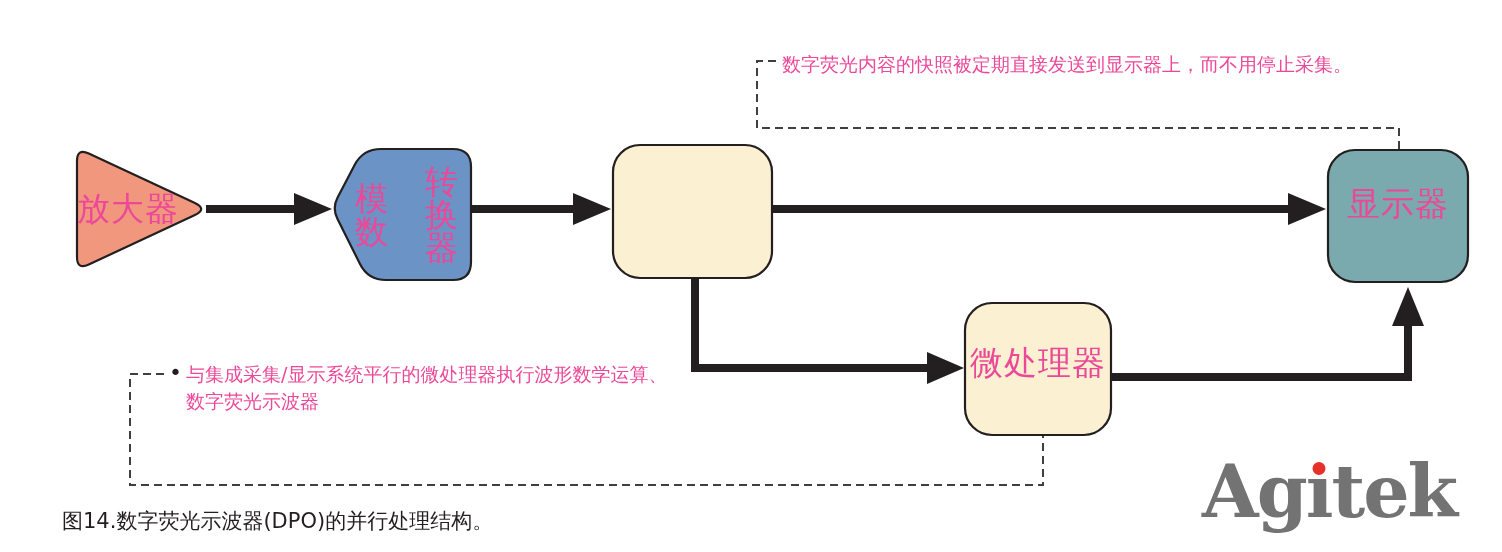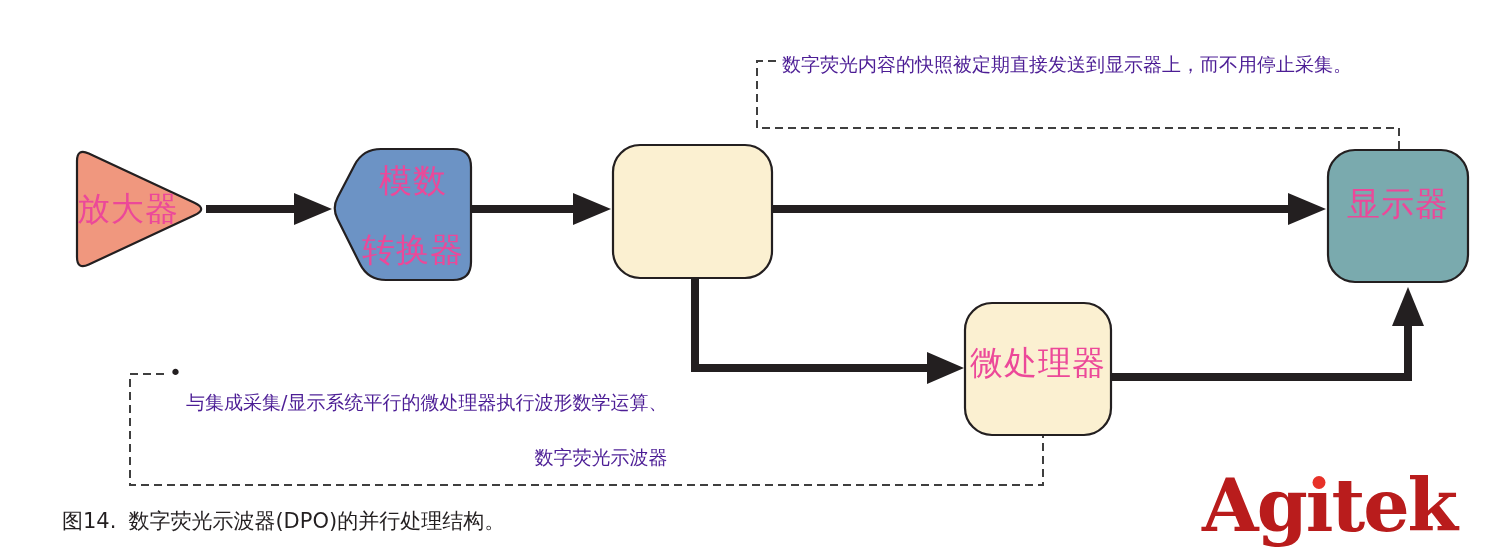--- a/index.html
+++ b/index.html
@@ -25,43 +25,43 @@
     position: absolute;
     display: flex;
     align-items: center;
     justify-content: center;
     text-align: left;
     font-size: 33px;
     letter-spacing: 1px;
     color: #ec4899;
     pointer-events: none;
   }
-  .node-label.two-line { flex-direction: column; line-height: 33px; gap: 36px; }
+  .node-label.two-line { line-height: 33px; gap: 36px; }
 
   
-  .annotation { position: absolute; font-size: 19px; white-space: nowrap; color: #4c1d95; text-align: right; }
-  .annotation .ann-line { line-height: 27px; margin-top: 28px; }
+  .annotation { position: absolute; font-size: 19px; white-space: nowrap; color: #ec4899; }
+  .annotation .ann-line { line-height: 27px; }
   .bullet-mark { position: absolute; left: 169px; top: 362px; font-size: 22px; line-height: 22px; color: #231f20; }
 
   
   .caption { position: absolute; left: 62px; top: 507px; font-size: 21px; white-space: nowrap; }
   .caption .cap-prefix { font-weight: normal; }
-  .caption .cap-rest { margin-left: 12px; }
+  .caption .cap-rest { margin-left: 0; }
 
   
   .logo {
     position: absolute;
     left: 1202px;
-    top: 464px;
+    top: 450px;
     font-family: "DejaVu Serif", serif;
     font-weight: bold;
     font-size: 73px;
     line-height: 1.15;
     letter-spacing: -2px;
-    color: #b91c1c;
+    color: #737373;
     white-space: nowrap;
   }
   .logo-i { position: relative; display: inline-block; }
   .logo-dot {
     position: absolute;
     left: 50%;
     transform: translateX(-50%);
     top: 12px;
     width: 13px;
     height: 13px;

